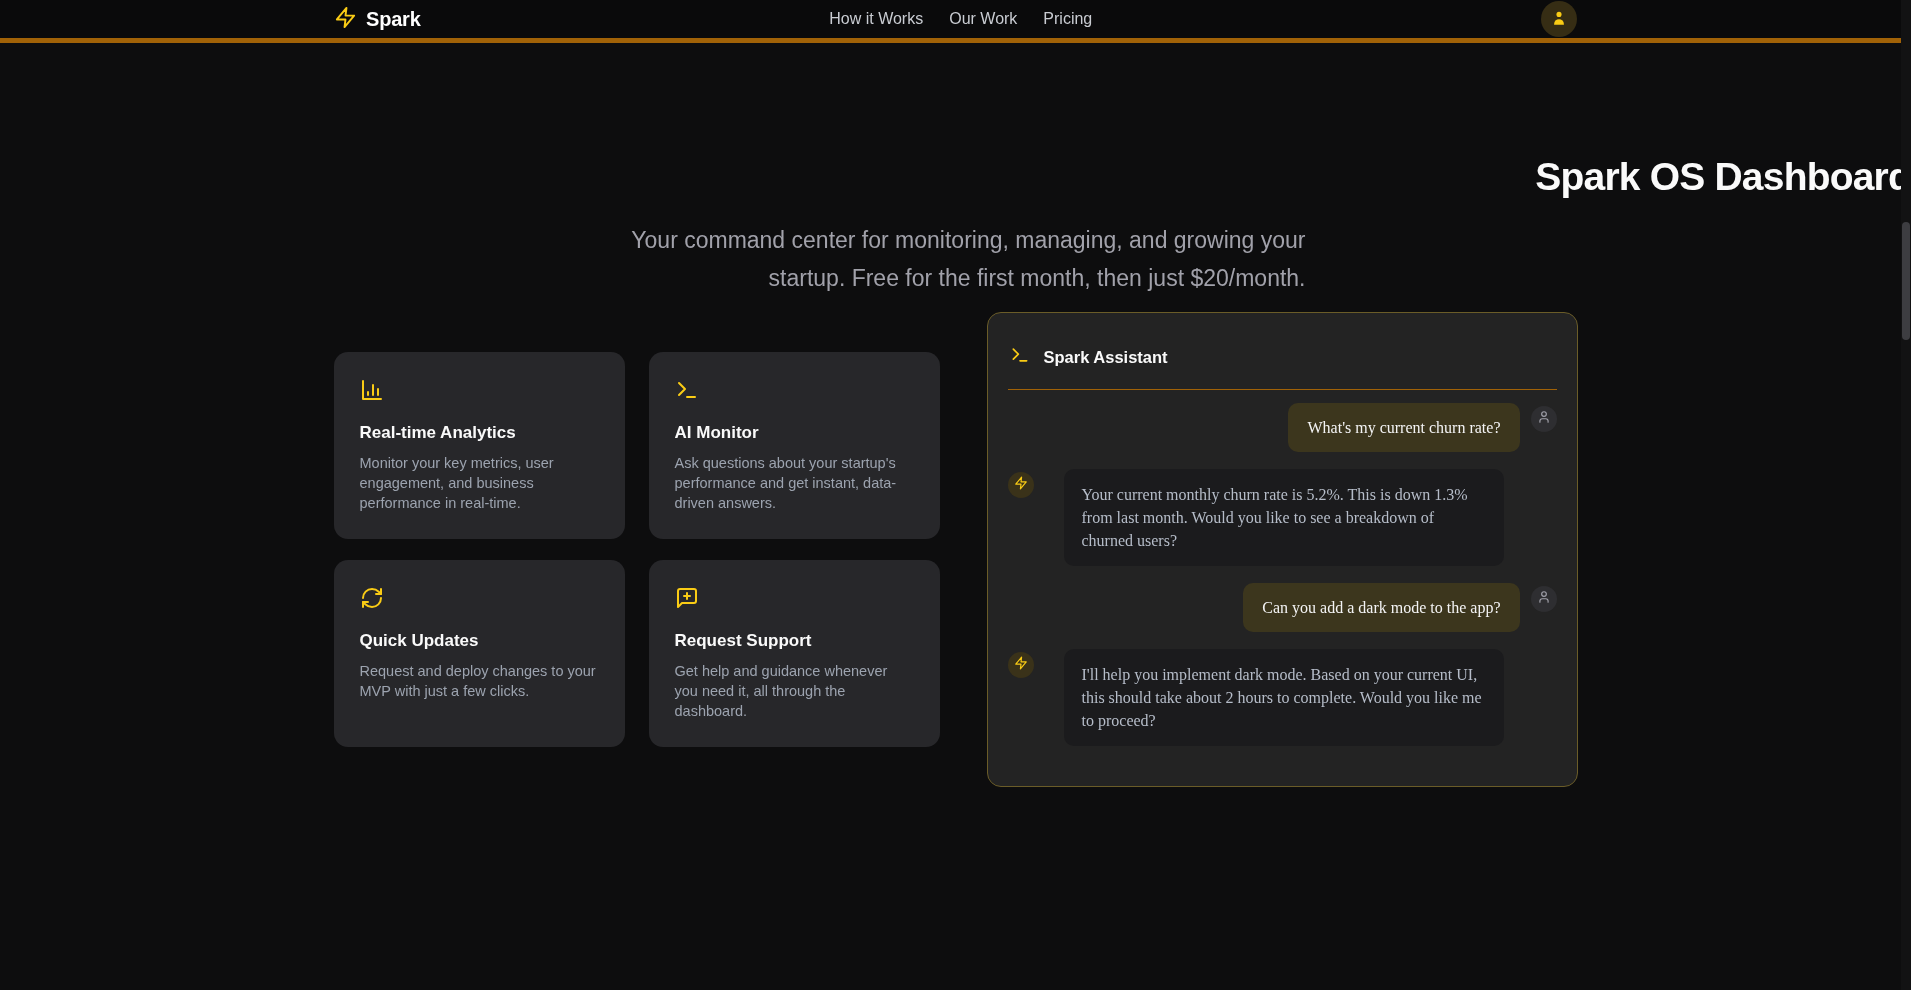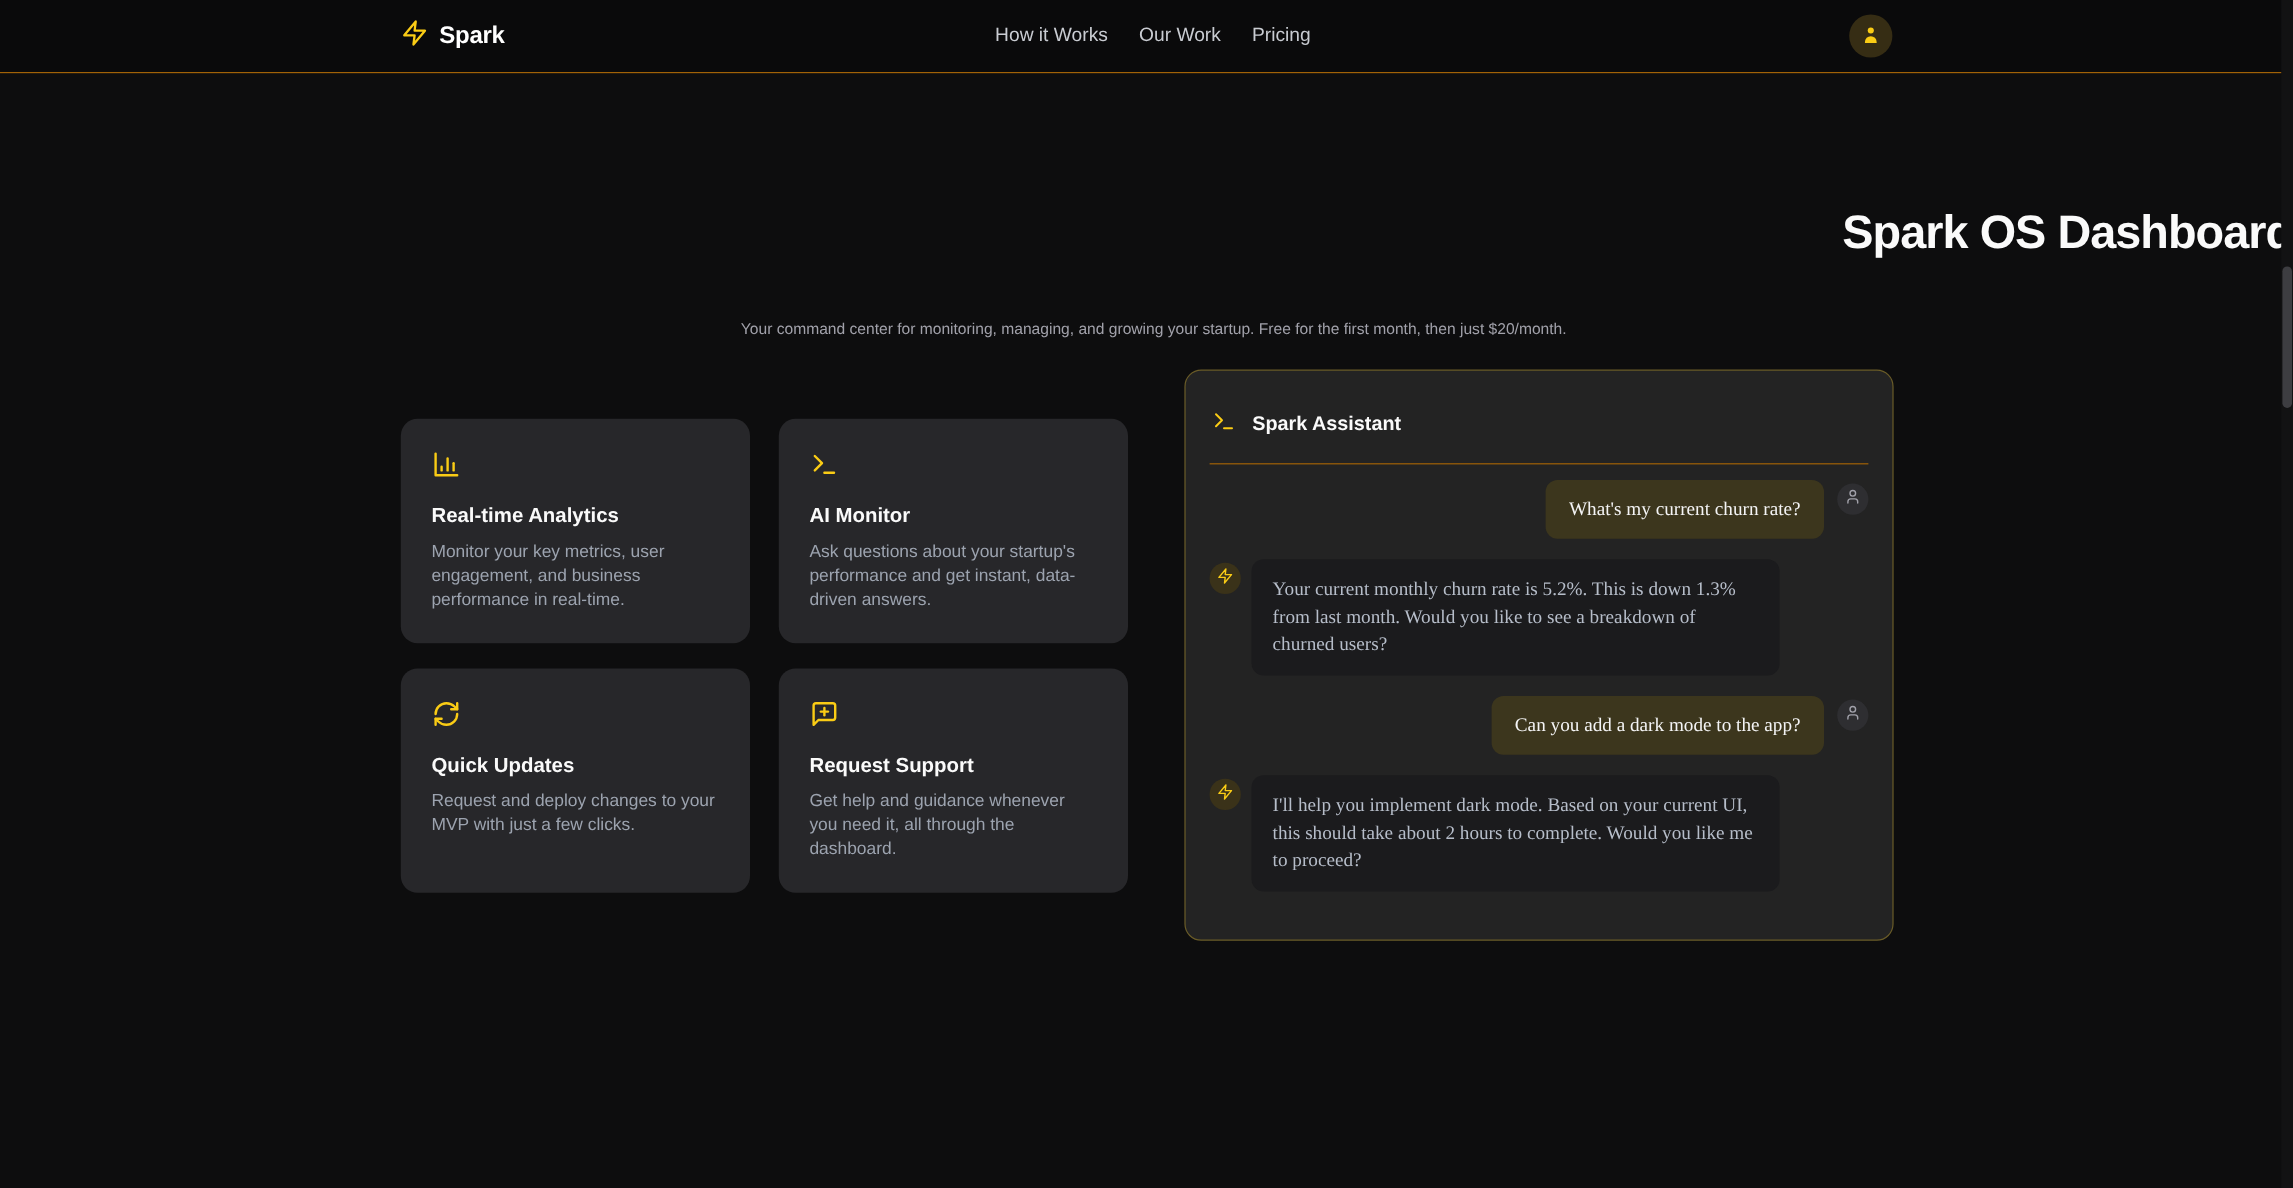--- a/index.html
+++ b/index.html
@@ -15,23 +15,23 @@
   *{margin:0;padding:0;box-sizing:border-box;}
   html,body{width:1911px;height:990px;overflow:hidden;}
   body{
     background:var(--page-bg);
     font-family:"Liberation Sans", sans-serif;
     color:var(--text);
     position:relative;
   }
   
   .nav{
-    height:61px;
+    height:43px;
     background:var(--nav-bg);
-    border-bottom:1px solid #a16207;
+    border-bottom:5px solid #a16207;
   }
   .nav-inner{
     width:1243px;height:100%;margin:0 auto;
     display:flex;align-items:center;justify-content:space-between;
     position:relative;
   }
   .logo{display:flex;align-items:center;gap:9px;cursor:pointer;}
   .logo svg{width:23px;height:23px;color:var(--accent);}
   .logo-text{font-size:20px;font-weight:700;color:#fff;letter-spacing:-0.2px;}
   .nav-links{
@@ -44,22 +44,22 @@
     background:#362d14;border:none;cursor:pointer;
     display:flex;align-items:center;justify-content:center;
   }
   .avatar-btn svg{width:18px;height:18px;color:var(--accent);}
   
   .hero{text-align:right;padding-top:112px;}
   .hero h1{
     font-size:39px;font-weight:700;color:#fafafa;letter-spacing:-0.8px;
   }
   .hero p{
-    margin:38px auto 0;max-width:700px;
-    font-size:13px;line-height:38px;color:#a1a1aa;
+    margin:22px auto 0;max-width:700px;
+    font-size:23px;line-height:38px;color:#a1a1aa;
   }
   
   .main-row{
     width:1244px;margin:15px auto 0;
     display:flex;justify-content:space-between;align-items:center;
   }
   
   .features{
     display:grid;grid-template-columns:291px 291px;gap:21px 24px;
     align-content:center;
@@ -82,21 +82,21 @@
   .panel-header{
     display:flex;align-items:center;gap:14px;
     padding:12px 2px 20px;
     border-bottom:1px solid #a16207;
   }
   .panel-header svg{width:20px;height:20px;color:var(--accent);}
   .panel-title{font-size:16.5px;font-weight:700;color:#fafafa;}
   .messages{margin-top:13px;display:flex;flex-direction:column;gap:17px;font-family:Liberation Serif, serif;}
   .msg-row{display:flex;align-items:flex-start;}
   .msg-row.user{justify-content:flex-end;gap:11px;}
-  .msg-row.assistant{gap:9px;}
+  .msg-row.assistant{gap:30px;}
   .msg-avatar{
     flex:0 0 auto;width:26px;height:26px;border-radius:50%;
     display:flex;align-items:center;justify-content:center;margin-top:3px;
   }
   .msg-avatar.user-av{background:#2e2e31;color:#a1a1aa;}
   .msg-avatar.bot-av{background:#3a3219;color:var(--accent);}
   .msg-avatar svg{width:14px;height:14px;}
   .bubble{
     border-radius:10px;font-size:16px;
   }

